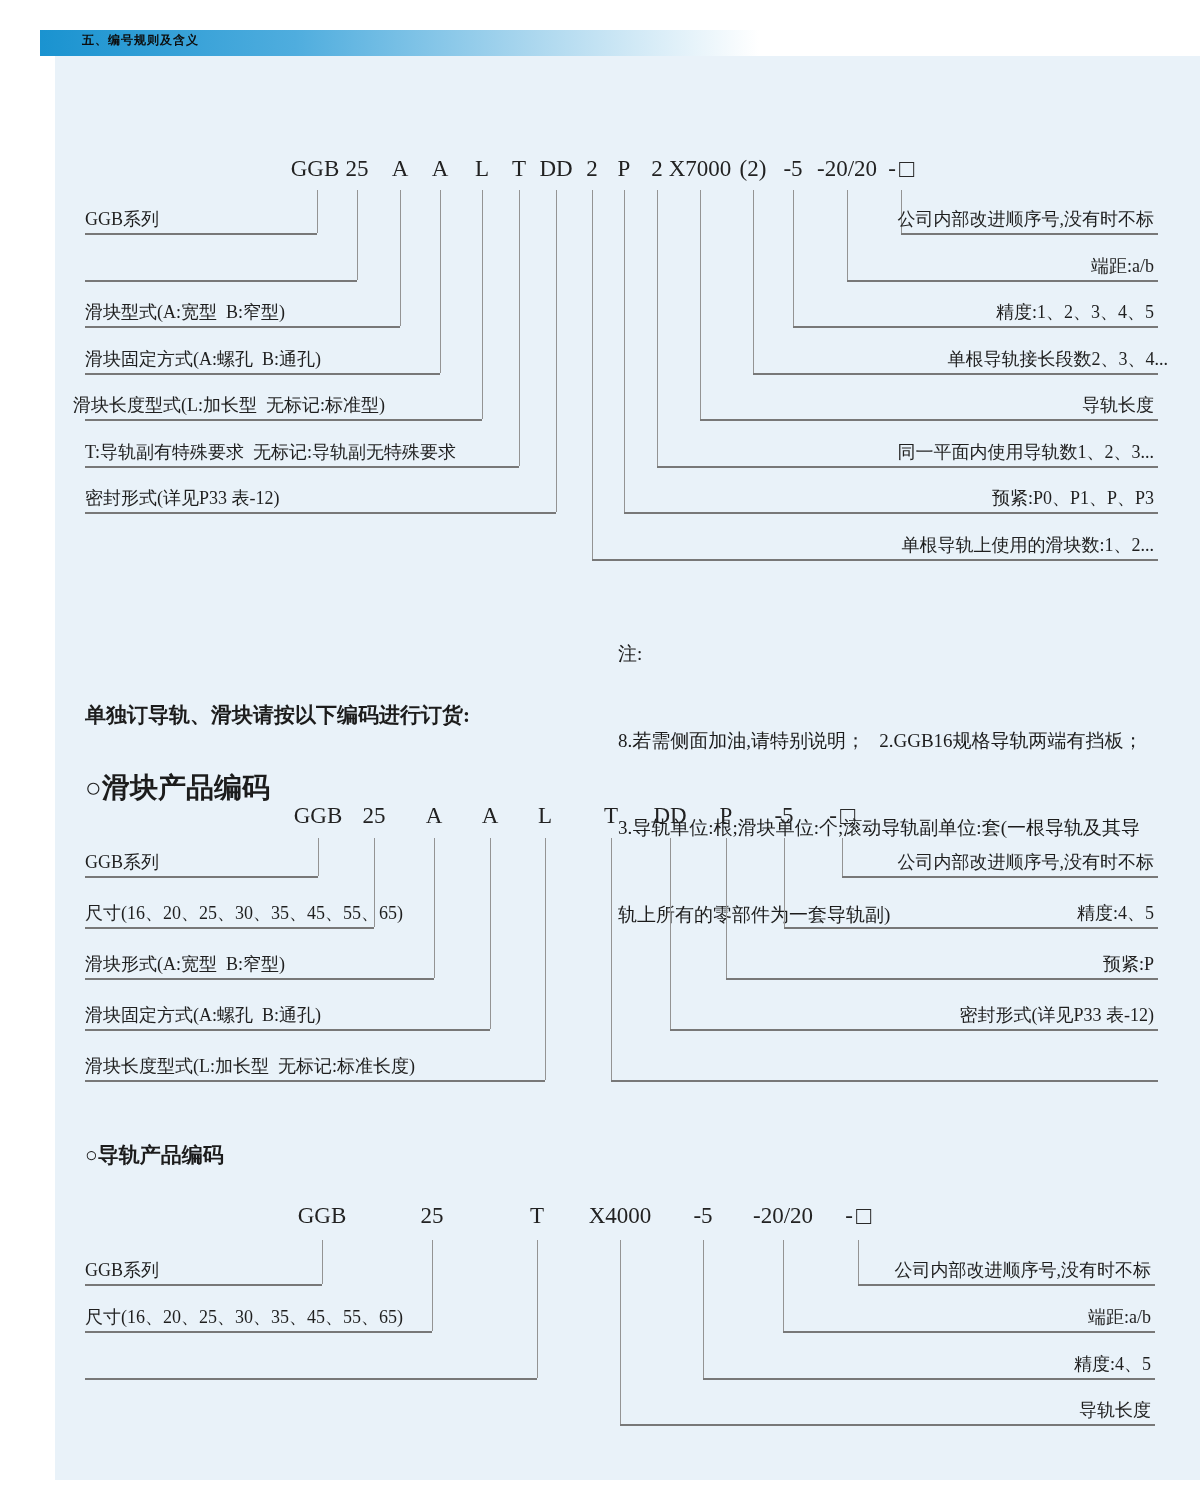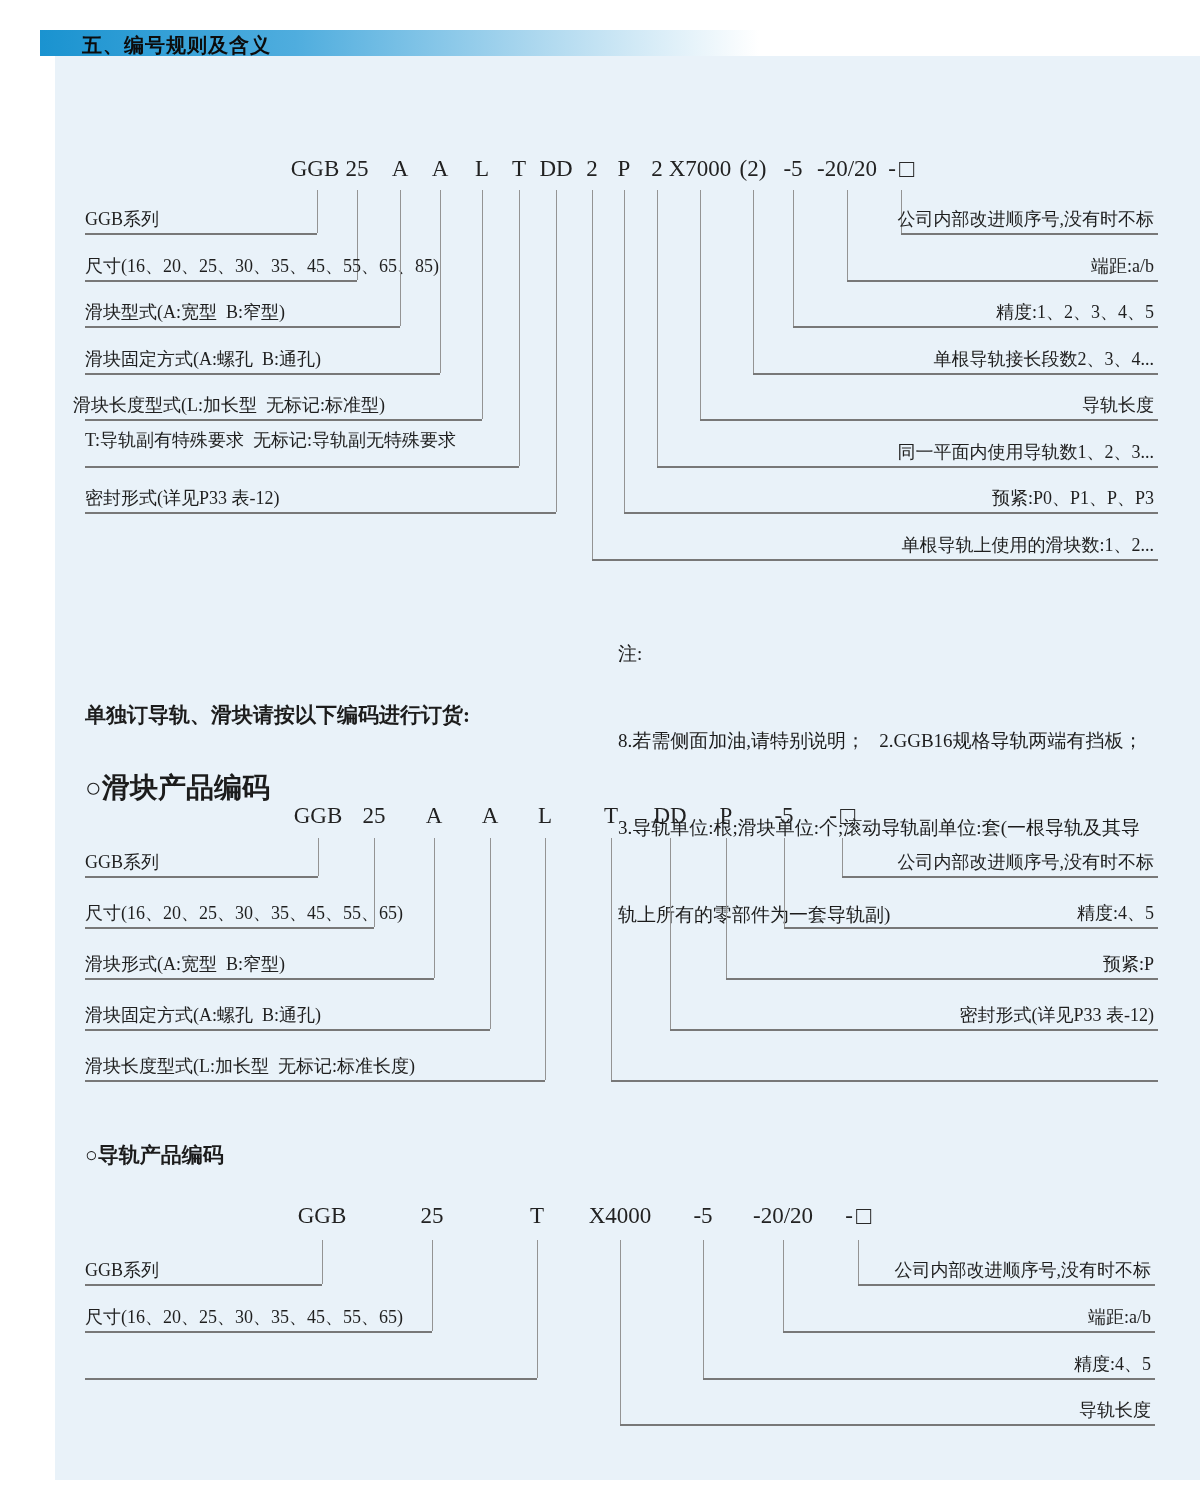--- a/index.html
+++ b/index.html
@@ -2,21 +2,21 @@
 <html><head>
 <meta charset="utf-8">
 <style>
   html,body{margin:0;padding:0;background:#ffffff;}
   .page{position:relative;width:1200px;height:1511px;background:#ffffff;overflow:hidden;
         font-family:"Liberation Serif","DejaVu Serif",serif;color:#1c1c1c;}
   .panel{position:absolute;left:55px;top:56px;width:1145px;height:1424px;background:#e9f2f9;}
   .headerbar{position:absolute;left:40px;top:30px;width:1160px;height:26px;
              background:linear-gradient(90deg,#1a93d0 0%,#4fadde 22%,#a9d6ee 42%,#ffffff 62%,#ffffff 100%);}
   .headerbar .ht{position:absolute;left:42px;top:2px;font-family:"Liberation Sans","DejaVu Sans",sans-serif;
-                 font-weight:700;font-size:20px;color:#0c0c0c;letter-spacing:1px;}
+                 font-weight:700;font-size:12px;color:#0c0c0c;letter-spacing:1px;}
   .h-main{position:absolute;left:85px;top:106px;font-size:23px;font-weight:700;letter-spacing:1px;}
   .h-order{position:absolute;left:85px;top:701px;font-size:21px;font-weight:700;}
   .h-slider{position:absolute;left:85px;top:741px;font-size:28px;font-weight:700;margin-top:28px;}
   .h-rail{position:absolute;left:85px;top:1141px;font-size:21px;font-weight:700;}
   .notes{position:absolute;left:618px;top:581px;font-size:19px;line-height:29px;white-space:pre;}
   .diagram{position:absolute;left:0;top:0;width:1200px;height:1511px;}
   .seg{position:absolute;transform:translateX(-50%);font-size:23px;white-space:pre;color:#222;}
   .vl{position:absolute;width:1px;background:#949494;}
   .ul{position:absolute;height:2px;background:#787878;}
   .lab{position:absolute;font-size:18px;color:#1f1f1f;white-space:pre;}
@@ -49,48 +49,47 @@
       <div class="seg" style="left: 700px; top: 156px;">X7000</div>
       <div class="seg" style="left: 753px; top: 156px;">(2)</div>
       <div class="seg" style="left: 793px; top: 156px;">-5</div>
       <div class="seg" style="left: 847px; top: 156px;">-20/20</div>
       <div class="seg" style="left: 901px; top: 156px;">-<span class="sq"></span></div>
       <div class="vl" style="left: 317px; top: 190px; height: 43px;"></div>
       <div class="ul" style="left: 85px; top: 233px; width: 232px;"></div>
       <div class="lab left" style="left: 85px; top: 207px;">GGB系列</div>
       <div class="vl" style="left: 357px; top: 190px; height: 90px;"></div>
       <div class="ul" style="left: 85px; top: 280px; width: 272px;"></div>
-      <div class="lab left" style="left: 85px; top: 254px;">尺寸(16、20、25、30、35、45、55、65、85)</div>
       <div class="vl" style="left: 400px; top: 190px; height: 136px;"></div>
       <div class="ul" style="left: 85px; top: 326px; width: 315px;"></div>
       <div class="lab left" style="left: 85px; top: 300px;">滑块型式(A:宽型  B:窄型)</div>
       <div class="vl" style="left: 440px; top: 190px; height: 183px;"></div>
       <div class="ul" style="left: 85px; top: 373px; width: 355px;"></div>
       <div class="lab left" style="left: 85px; top: 347px;">滑块固定方式(A:螺孔  B:通孔)</div>
       <div class="vl" style="left: 482px; top: 190px; height: 229px;"></div>
       <div class="ul" style="left: 85px; top: 419px; width: 397px;"></div>
       <div class="lab left" style="left: 73px; top: 393px;">滑块长度型式(L:加长型  无标记:标准型)</div>
       <div class="vl" style="left: 519px; top: 190px; height: 276px;"></div>
       <div class="ul" style="left: 85px; top: 466px; width: 434px;"></div>
-      <div class="lab left" style="left: 85px; top: 428px;">T:导轨副有特殊要求  无标记:导轨副无特殊要求</div>
+      <div class="lab left" style="left: 85px; top: 440px;">T:导轨副有特殊要求  无标记:导轨副无特殊要求</div>
       <div class="vl" style="left: 556px; top: 190px; height: 322px;"></div>
       <div class="ul" style="left: 85px; top: 512px; width: 471px;"></div>
       <div class="lab left" style="left: 85px; top: 486px;">密封形式(详见P33 表-12)</div>
       <div class="vl" style="left: 901px; top: 190px; height: 43px;"></div>
       <div class="ul" style="left: 901px; top: 233px; width: 257px;"></div>
       <div class="lab right" style="right: 46px; top: 207px;">公司内部改进顺序号,没有时不标</div>
       <div class="vl" style="left: 847px; top: 190px; height: 90px;"></div>
       <div class="ul" style="left: 847px; top: 280px; width: 311px;"></div>
       <div class="lab right" style="right: 46px; top: 254px;">端距:a/b</div>
       <div class="vl" style="left: 793px; top: 190px; height: 136px;"></div>
       <div class="ul" style="left: 793px; top: 326px; width: 365px;"></div>
       <div class="lab right" style="right: 46px; top: 300px;">精度:1、2、3、4、5</div>
       <div class="vl" style="left: 753px; top: 190px; height: 183px;"></div>
       <div class="ul" style="left: 753px; top: 373px; width: 405px;"></div>
-      <div class="lab right" style="right: 46px; top: 347px;">单根导轨接长段数2、3、4...</div>
+      <div class="lab right" style="right: 32px; top: 347px;">单根导轨接长段数2、3、4...</div>
       <div class="vl" style="left: 700px; top: 190px; height: 229px;"></div>
       <div class="ul" style="left: 700px; top: 419px; width: 458px;"></div>
       <div class="lab right" style="right: 46px; top: 393px;">导轨长度</div>
       <div class="vl" style="left: 657px; top: 190px; height: 276px;"></div>
       <div class="ul" style="left: 657px; top: 466px; width: 501px;"></div>
       <div class="lab right" style="right: 46px; top: 440px;">同一平面内使用导轨数1、2、3...</div>
       <div class="vl" style="left: 624px; top: 190px; height: 322px;"></div>
       <div class="ul" style="left: 624px; top: 512px; width: 534px;"></div>
       <div class="lab right" style="right: 46px; top: 486px;">预紧:P0、P1、P、P3</div>
       <div class="vl" style="left: 592px; top: 190px; height: 369px;"></div>

